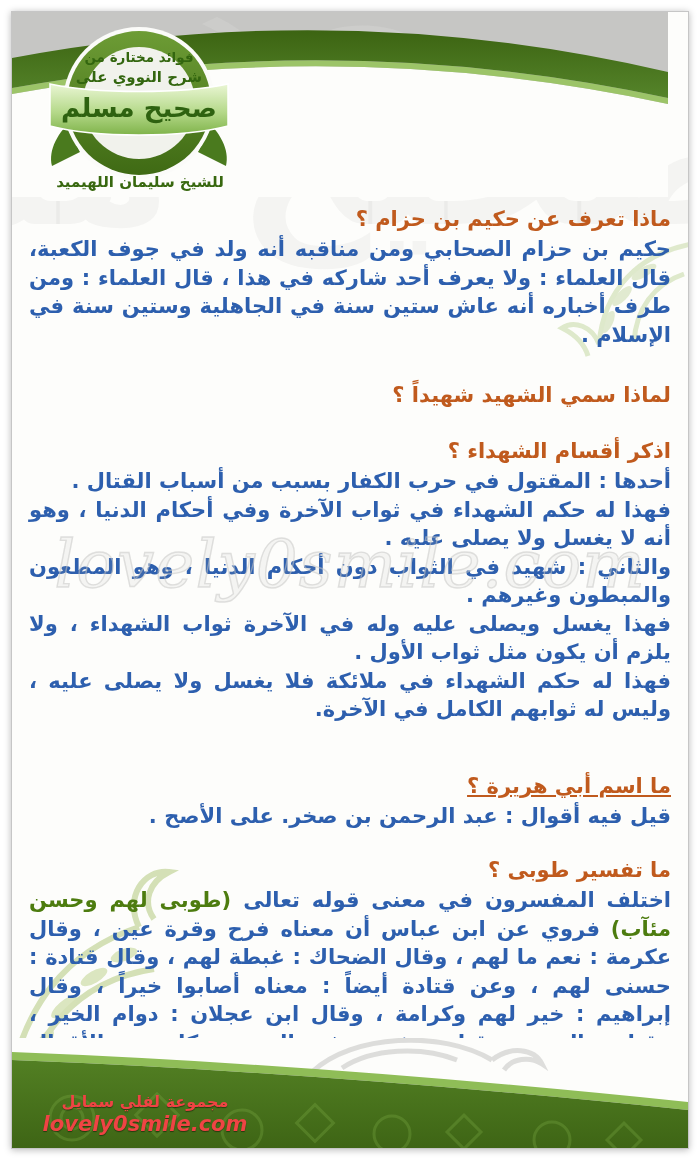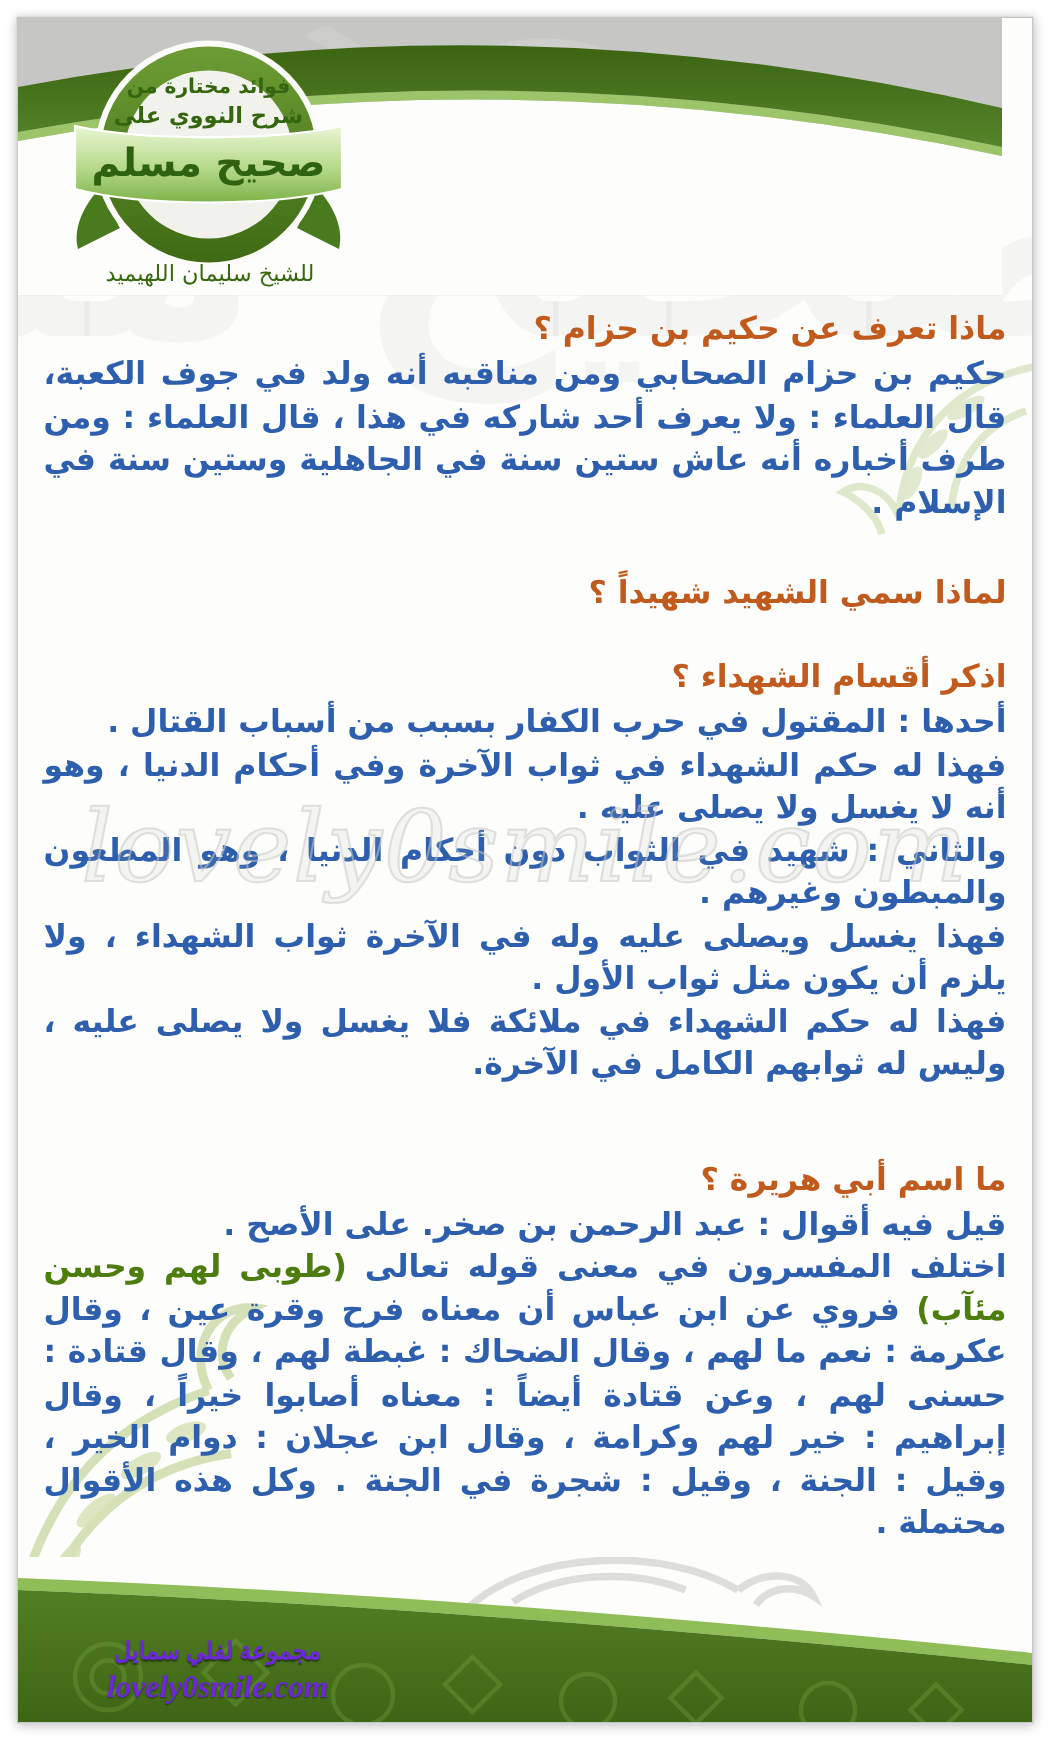--- a/index.html
+++ b/index.html
@@ -12,21 +12,21 @@
     background:#fdfdfb;border:1px solid #c6c6c6;
     box-shadow:0 1px 7px rgba(0,0,0,.28);
     overflow:hidden;
   }
   
   .header{position:relative;height:185px;z-index:3;}
   .header-art{position:absolute;left:0;top:0;}
   .badge{position:absolute;left:26px;top:2px;z-index:4;}
   .byline{
     position:absolute;left:26px;top:161px;width:204px;text-align:center;
-    color:#38680f;font-weight:normal;font-size:15px;z-index:5;
+    color:#38680f;font-weight:bold;font-size:15px;z-index:5;
   }
   
   .wm-callig{
     position:absolute;top:40px;right:-70px;z-index:0;
     font-size:185px;font-weight:bold;color:rgba(90,90,90,0.055);
     white-space:nowrap;pointer-events:none;
   }
   .wm-site{
     position:absolute;top:514px;left:0;width:100%;text-align:center;z-index:2;
     font-family:"DejaVu Serif", serif;font-style:italic;
@@ -41,33 +41,33 @@
   
   .content{
     position:relative;z-index:1;direction:rtl;
     padding:12px 17px 0 17px;
   }
   .q{
     color:#c05a1d;font-size:21px;font-weight:bold;
     margin:36px 0 6px 0;line-height:20px;
   }
   .sec:first-child .q{margin-top:0;}
-  .q.m-lg{margin-top:52px;}
+  .q.m-lg{margin-top:52px;text-decoration:underline;}
   .q.m-sm{margin-top:30px;}
   .a{
     color:#2d5fae;font-size:21px;font-weight:bold;
     line-height:28.5px;margin:0;text-align:justify;
   }
   .verse{color:#4d7c0f;}
   
   .footer{position:absolute;left:0;bottom:0;width:676px;height:110px;z-index:3;}
   .footer-art{position:absolute;left:0;top:0;}
   .footer-text{
     position:absolute;left:26px;bottom:12px;width:214px;text-align:center;
-    color:#6d28d9;text-shadow:0 1px 1px rgba(0,0,0,.45);direction:rtl;font-family:Liberation Serif, serif;
+    color:#ef4444;text-shadow:0 1px 1px rgba(0,0,0,.45);direction:rtl;
   }
   .footer-ar{font-size:16px;font-weight:bold;line-height:20px;}
   .footer-site{
     direction:ltr;font-size:21px;font-weight:bold;font-style:italic;line-height:24px;
   }
 </style>
 </head>
 <body>
 
 <div class="page">
@@ -169,20 +169,21 @@
       <p class="a">فهذا يغسل ويصلى عليه وله في الآخرة ثواب الشهداء ، ولا يلزم أن يكون مثل ثواب الأول .</p>
       <p class="a">فهذا له حكم الشهداء في ملائكة فلا يغسل ولا يصلى عليه ، وليس له ثوابهم الكامل في الآخرة.</p>
     </div>
 
     <div class="sec">
       <div class="q m-lg">ما اسم أبي هريرة ؟</div>
       <p class="a">قيل فيه أقوال : عبد الرحمن بن صخر. على الأصح .</p>
     </div>
 
     <div class="sec">
+      <div class="q m-sm">ما تفسير طوبى ؟</div>
       <p class="a">
         <span>اختلف المفسرون في معنى قوله تعالى </span><span class="verse">(طوبى لهم وحسن مئآب)</span><span> فروي عن ابن عباس أن معناه فرح وقرة عين ، وقال عكرمة : نعم ما لهم ، وقال الضحاك : غبطة لهم ، وقال قتادة : حسنى لهم ، وعن قتادة أيضاً : معناه أصابوا خيراً ، وقال إبراهيم : خير لهم وكرامة ، وقال ابن عجلان : دوام الخير ، وقيل : الجنة ، وقيل : شجرة في الجنة . وكل هذه الأقوال محتملة .</span>
       </p>
     </div>
 
   </div>
 
   <div class="footer">
     <svg class="footer-art" width="676" height="110" viewBox="0 0 676 110">
       <defs>

